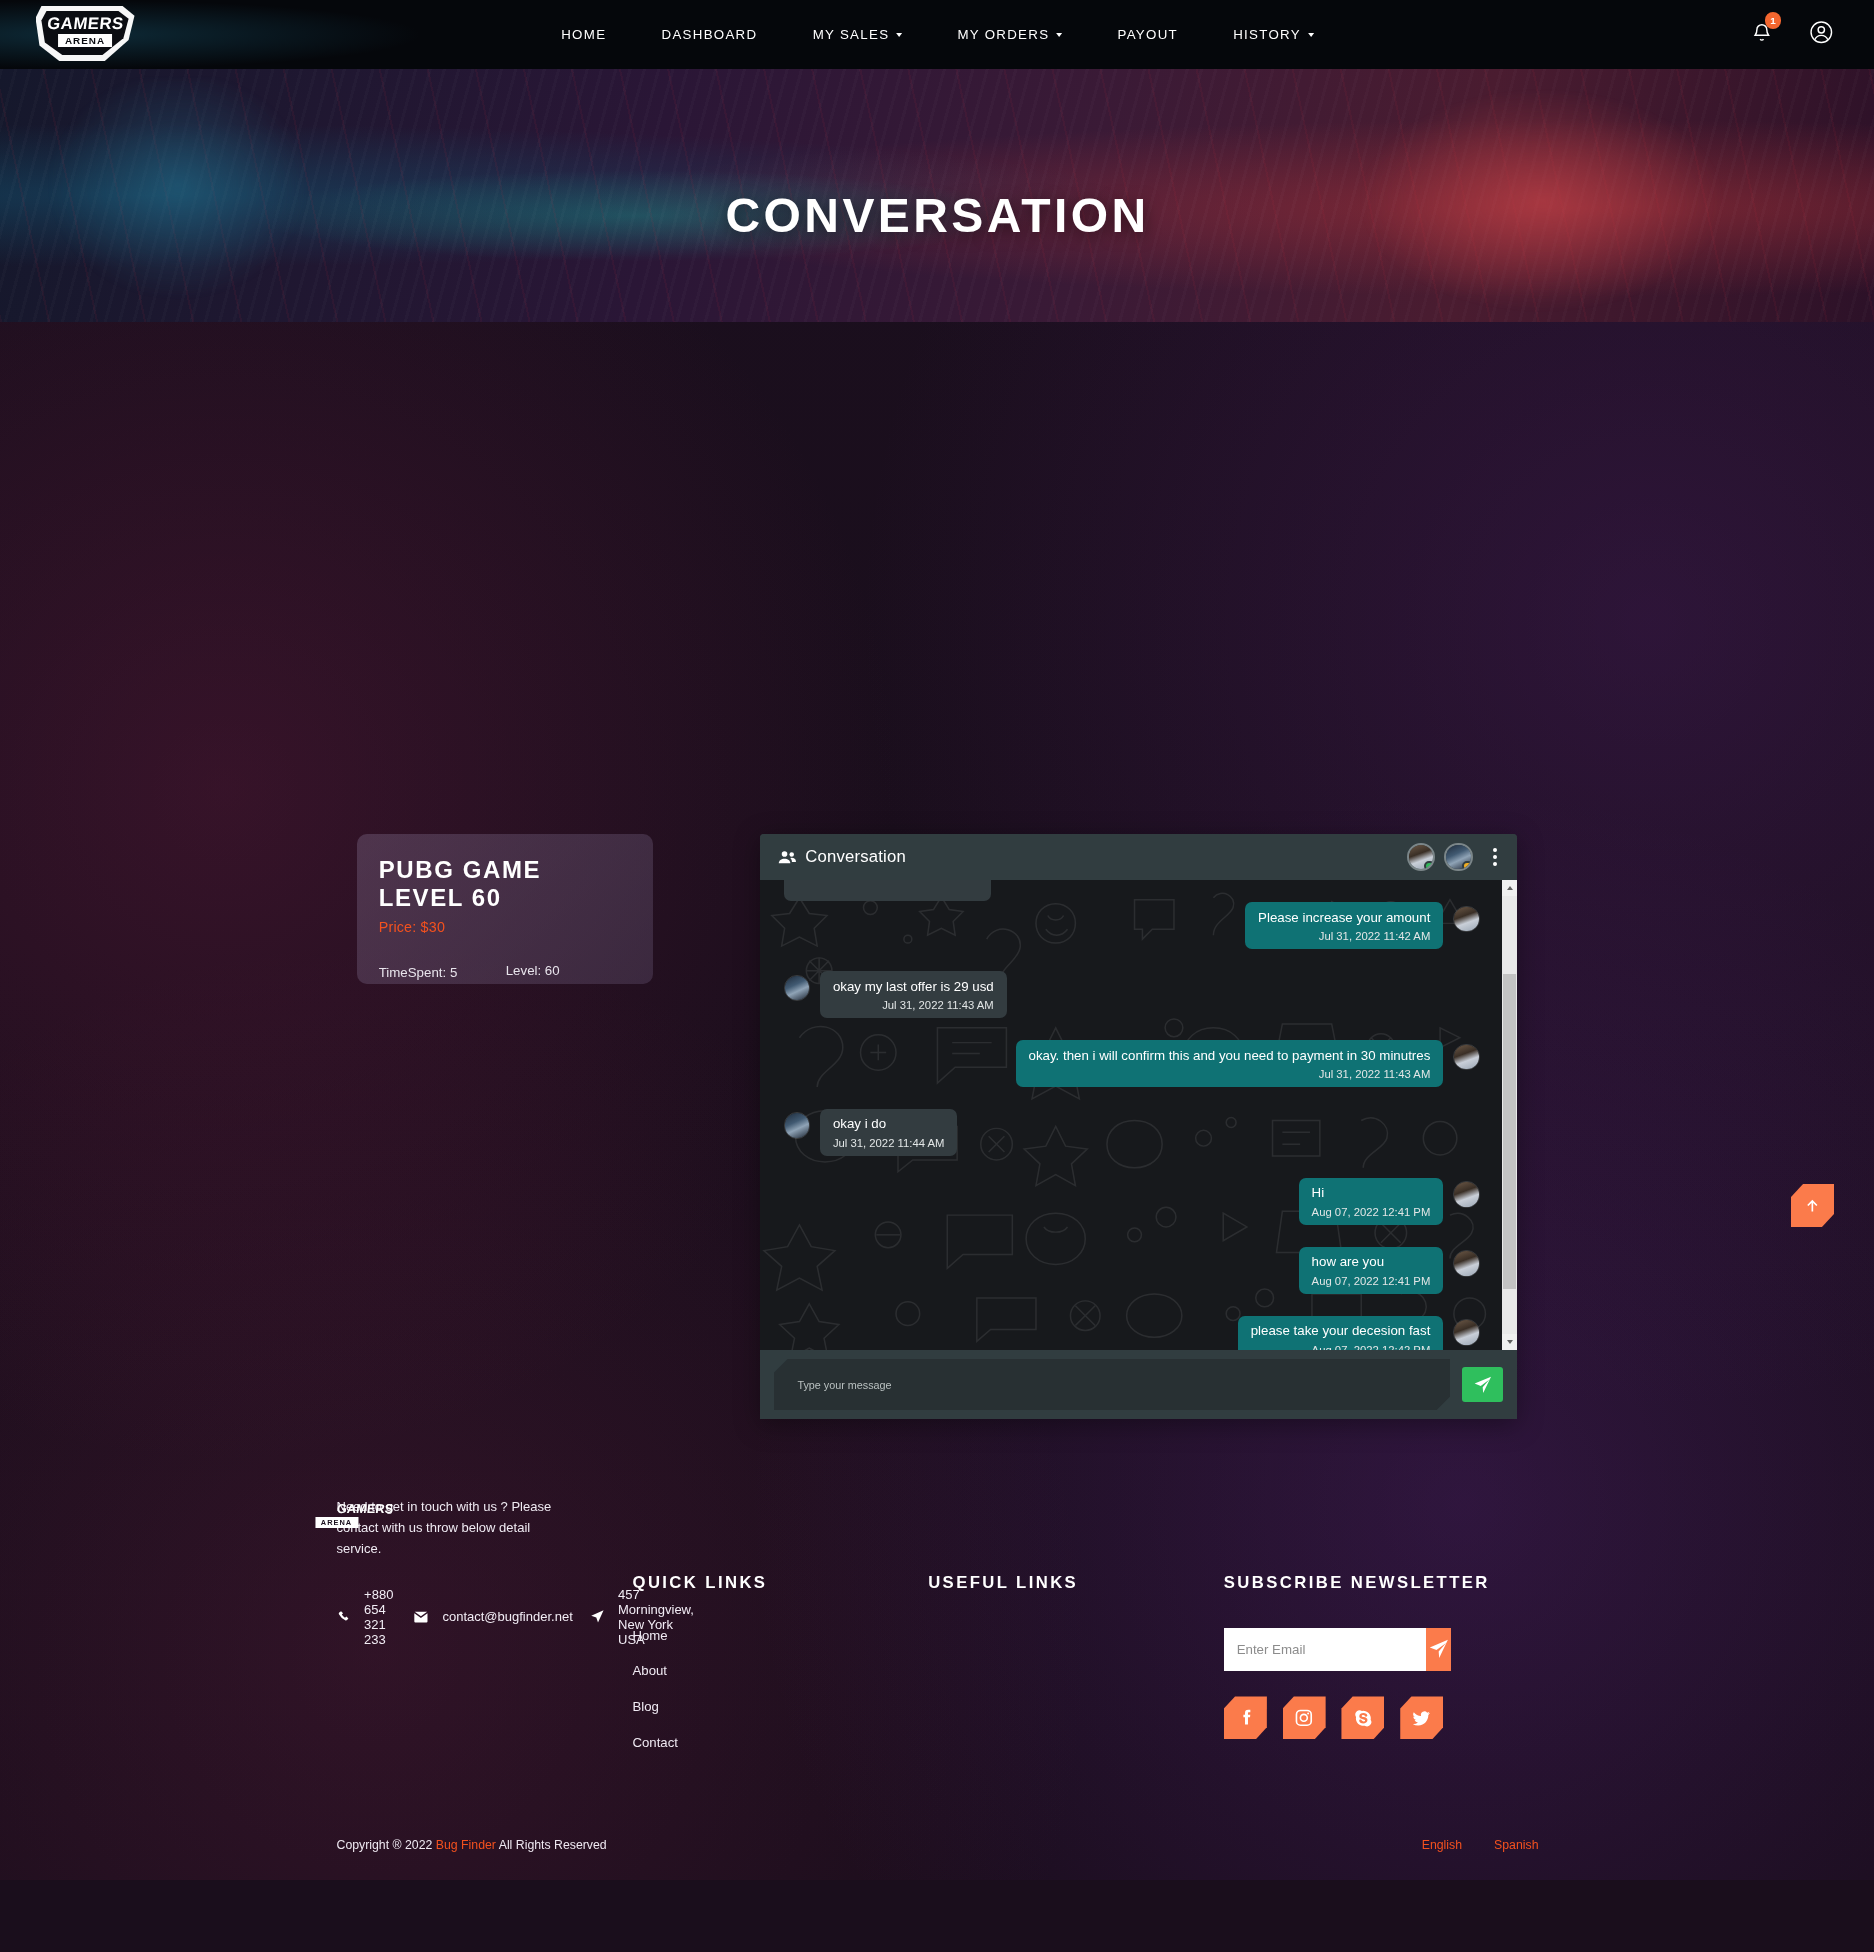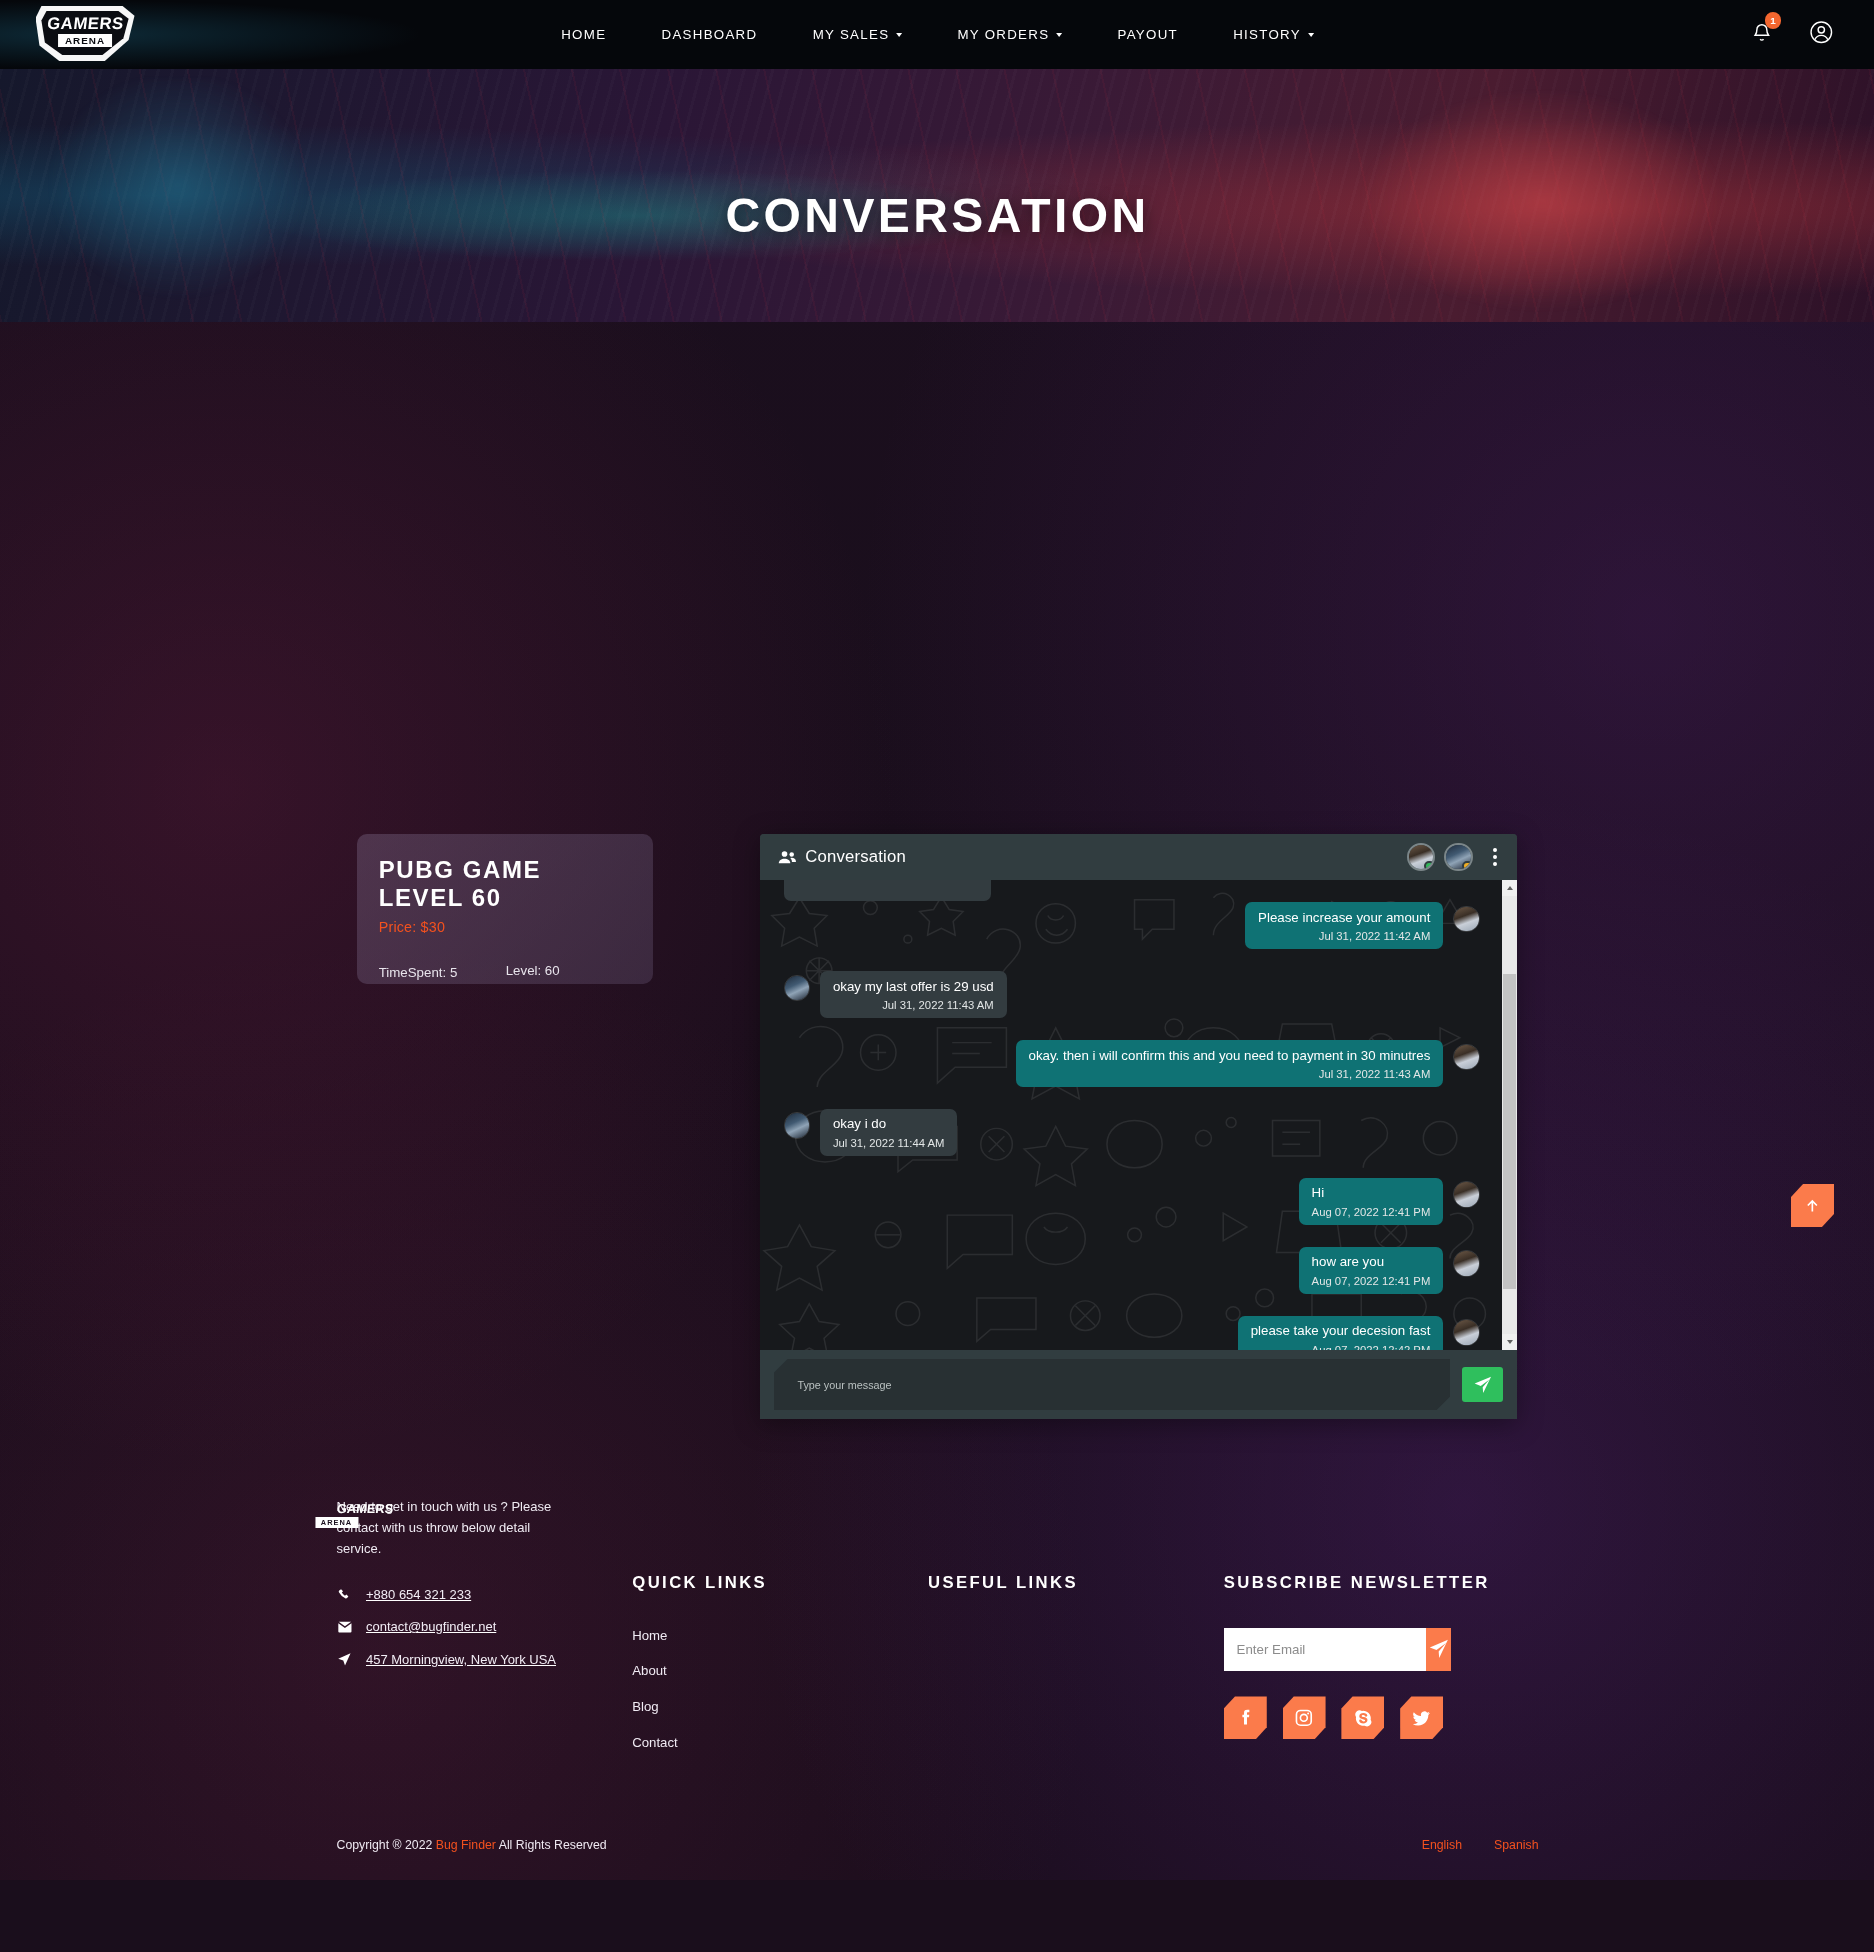--- a/index.html
+++ b/index.html
@@ -253,21 +253,21 @@
   }
   .f-logo .inner {
     position: absolute; inset: 3.9px 4.9px 4.9px 4.9px; background: #1b0f1e;
     clip-path: polygon(6% 0%, 88% 0%, 100% 18%, 94% 62%, 70% 100%, 24% 100%, 4% 72%, 0% 22%);
   }
   .f-logo .lt { position: absolute; top: 4.9px; left: 0; width: 100%; text-align: center;
     font-size: 12.8px; font-weight: bold; color: #fff; transform: skewX(-6deg); }
   .f-logo .lb { position: absolute; top: 21.7px; left: 50%; transform: translateX(-50%);
     background: #fff; color: #1b0f1e; font-size: 7.4px; font-weight: bold; letter-spacing: 1px; padding: 1px 5.9px; }
   .f-desc { font-size: 13px; line-height: 1.62; color: #efeaf2; width: 236px; }
-  .f-contact { margin-top: 27.6px; display: flex; flex-direction: column; gap: 17.7px; text-decoration: underline; }
+  .f-contact { margin-top: 27.6px; display: flex; gap: 17.7px; }
   .f-ci { display: flex; align-items: center; gap: 12.8px; font-size: 13px; color: #f2edf5; }
   .f-ci .ic { width: 16.7px; display: flex; align-items: center; justify-content: center; color: #fff; }
 
   .f-col { width: 296px; padding-top: 77px; }
   .f-col.sub { width: 315px; }
   .f-head { font-size: 16.7px; font-weight: bold; letter-spacing: 2.4px; color: #fff; margin-bottom: 35px; }
   .f-links { display: flex; flex-direction: column; gap: 20.7px; }
   .f-link { font-size: 13.2px; color: #f0eaf3; cursor: pointer; text-decoration: none; }
   .news-form { display: flex; width: 227px; height: 43px; }
   .news-input {

